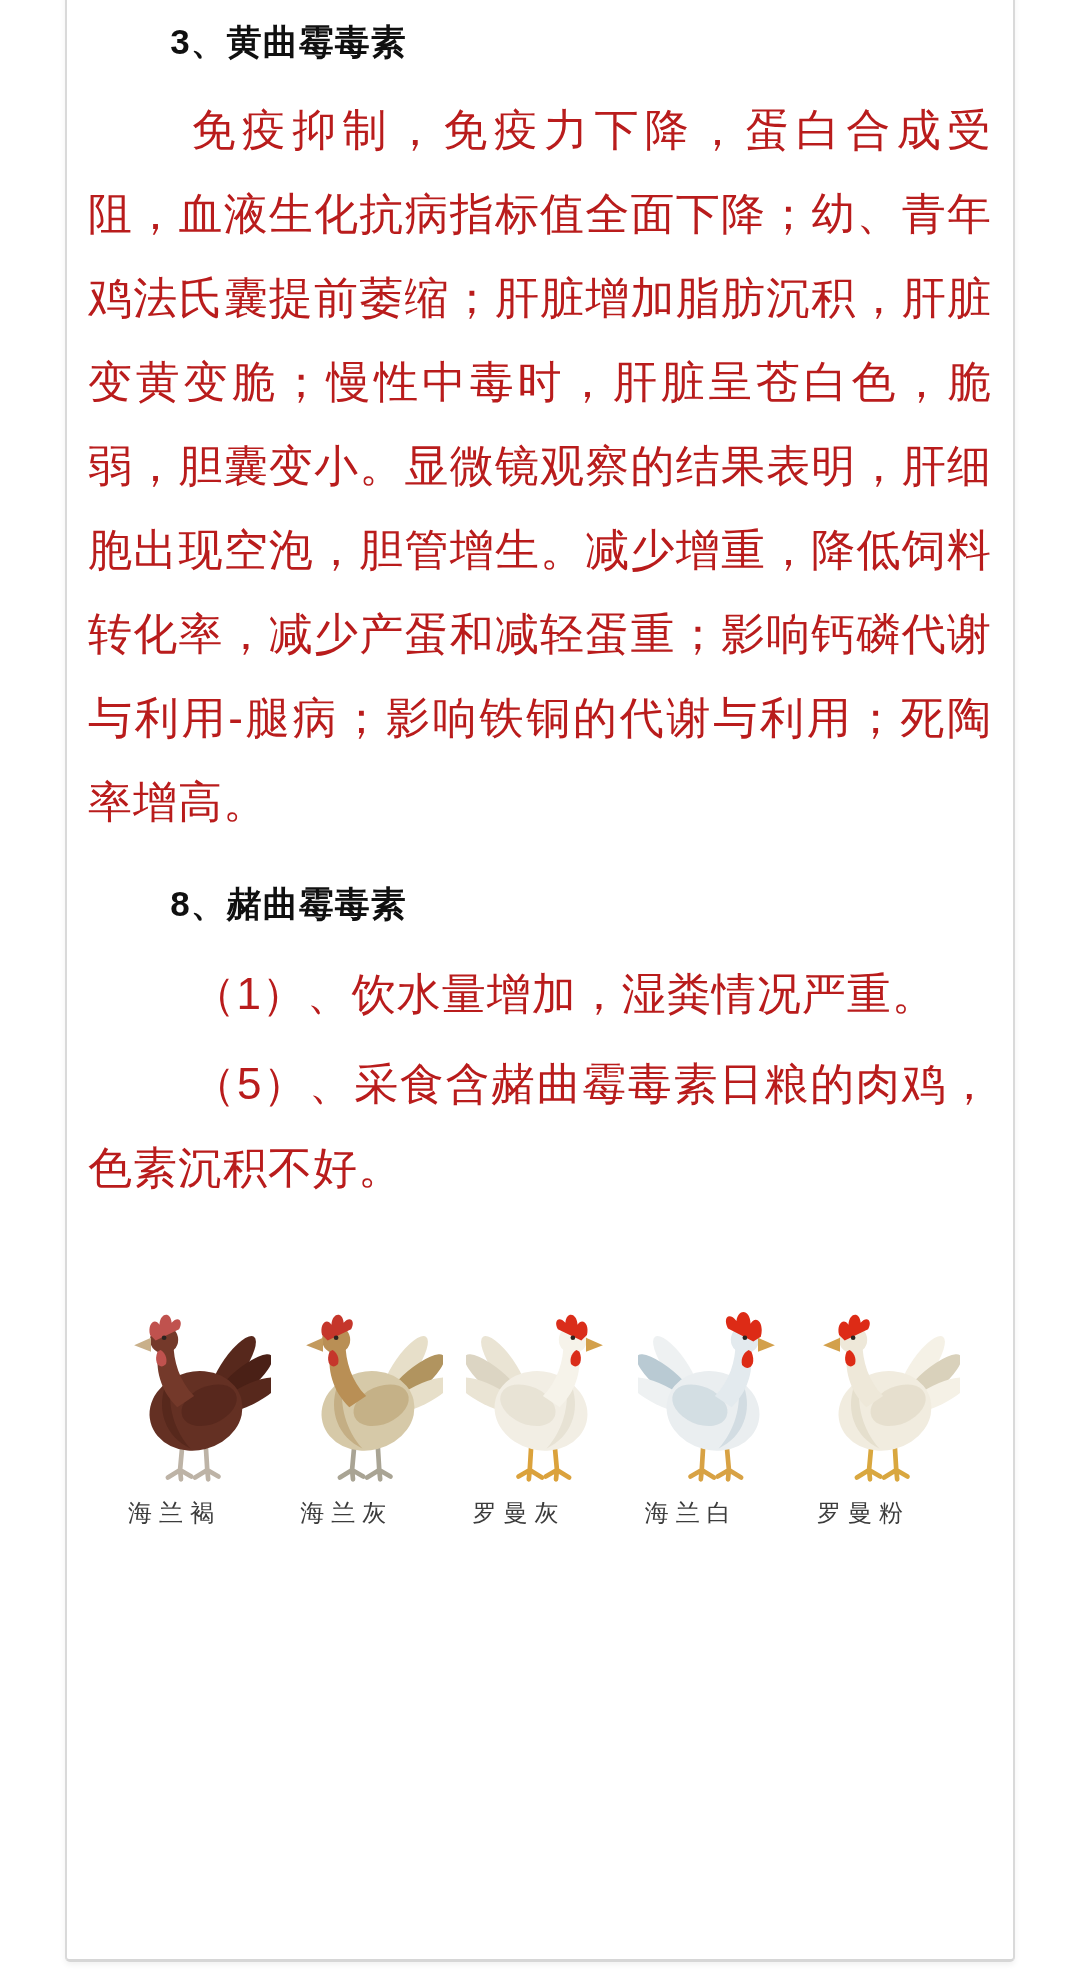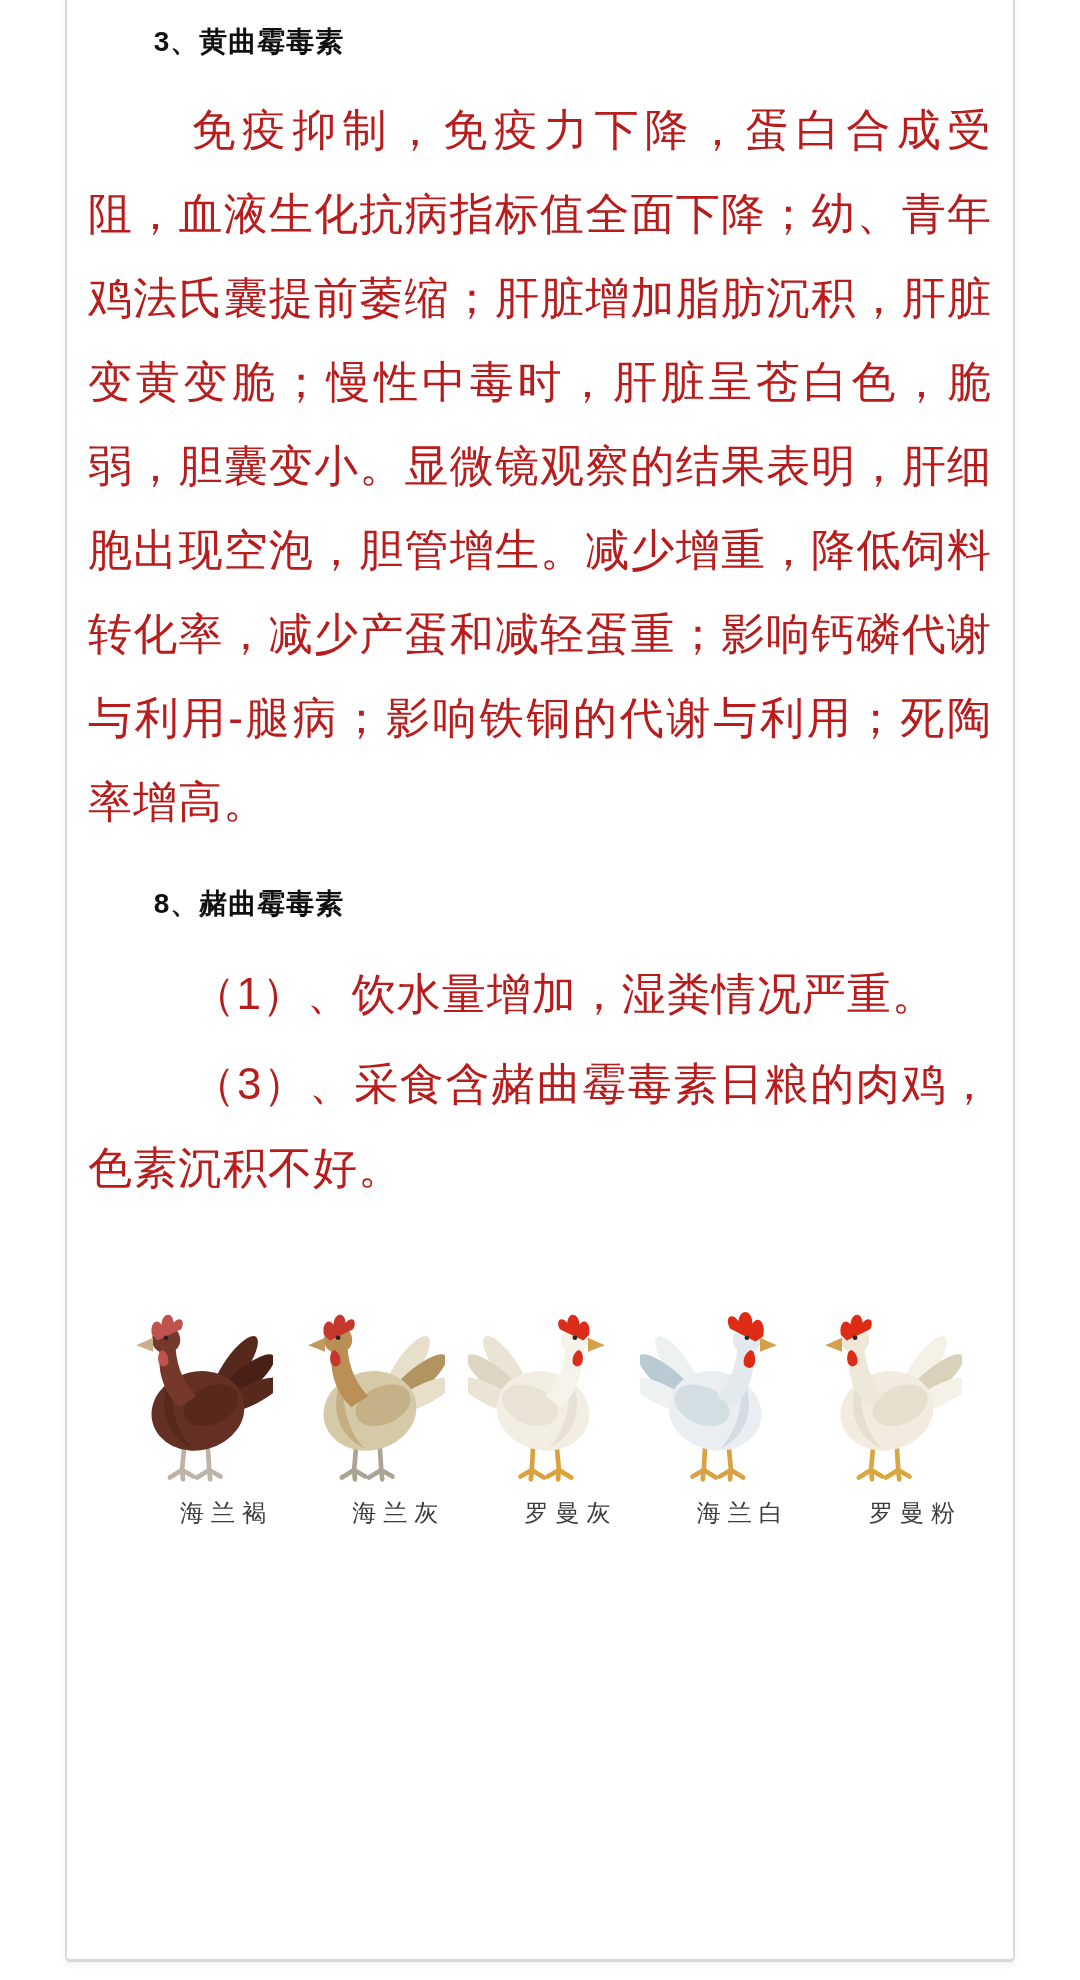--- a/index.html
+++ b/index.html
@@ -16,21 +16,21 @@
     width: 950px; height: 1984px;
     background: #ffffff;
     border-left: 2px solid #d9d9d9;
     border-right: 2px solid #d9d9d9;
     border-bottom: 3px solid #d6d6d6;
     border-radius: 0 0 5px 5px;
     padding: 22px 21px 0 21px;
     box-shadow: 0 3px 6px rgba(0,0,0,0.06);
   }
   .heading {
-    font-size: 28px;
+    font-size: 35px;
     line-height: 84px;
     font-weight: bold;
     color: #101010;
     text-indent: 2.35em;
     letter-spacing: 1px;
   }
   .heading.second { margin-top: 18px; }
   .para {
     font-size: 44px;
     line-height: 84px;
@@ -44,21 +44,21 @@
   .breeds {
     margin-top: 90px;
     display: flex;
     justify-content: space-between;
     padding: 0 30px 0 33px;
   }
   .breed {
     width: 152px;
     display: flex;
     flex-direction: column;
-    align-items: flex-end;
+    align-items: flex-start;
   }
   .hen { width: 150px; height: 188px; display: block; }
   .breed.flip .hen { transform: scaleX(-1); }
   .breed-label {
     margin-top: 8px;
     font-size: 24px;
     line-height: 34px;
     letter-spacing: 7px;
     padding-left: 7px; 
     color: #3c3c3c;
@@ -71,21 +71,21 @@
 <div class="card">
 
   <div class="heading">3、黄曲霉毒素</div>
 
   <div class="para">免疫抑制，免疫力下降，蛋白合成受阻，血液生化抗病指标值全面下降；幼、青年鸡法氏囊提前萎缩；肝脏增加脂肪沉积，肝脏变黄变脆；慢性中毒时，肝脏呈苍白色，脆弱，胆囊变小。显微镜观察的结果表明，肝细胞出现空泡，胆管增生。减少增重，降低饲料转化率，减少产蛋和减轻蛋重；影响钙磷代谢与利用-腿病；影响铁铜的代谢与利用；死陶率增高。</div>
 
   <div class="heading second">8、赭曲霉毒素</div>
 
 
   <div class="para item">（1）、饮水量增加，湿粪情况严重。</div>
-  <div class="para item">（3）、采食含赭曲霉毒素日粮的肉鸡，色素沉积不好。</div>
+  <div class="para item">（5）、采食含赭曲霉毒素日粮的肉鸡，色素沉积不好。</div>
 
   <div class="breeds">
 
     <div class="breed">
       <svg class="hen" viewBox="0 0 160 200">
         <g>
           <ellipse cx="120" cy="70" rx="38" ry="12" transform="rotate(-55 120 70)" fill="#57281c"></ellipse>
           <ellipse cx="130" cy="85" rx="40" ry="12" transform="rotate(-40 130 85)" fill="#4a2016"></ellipse>
           <ellipse cx="136" cy="101" rx="36" ry="11" transform="rotate(-26 136 101)" fill="#57281c"></ellipse>
         </g>

